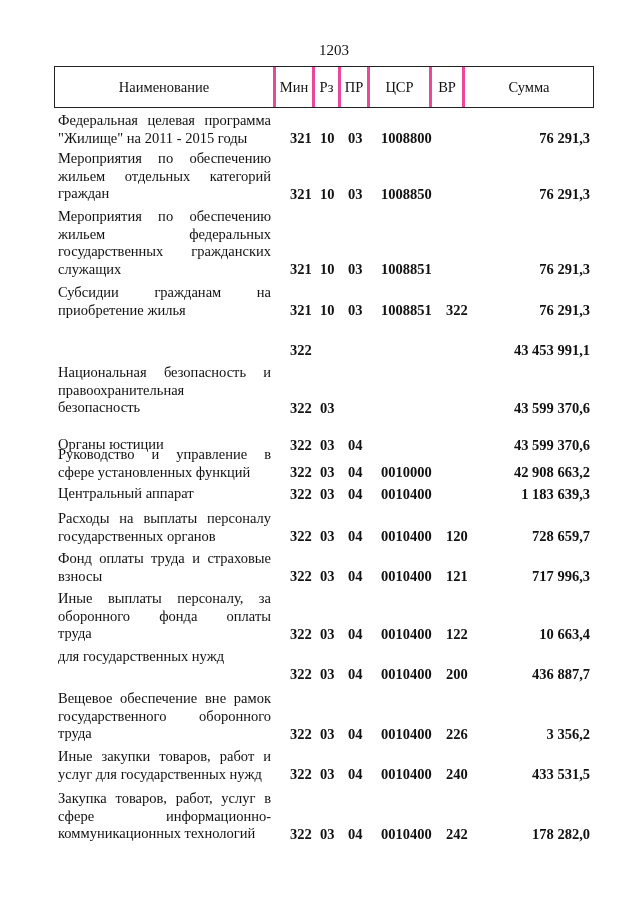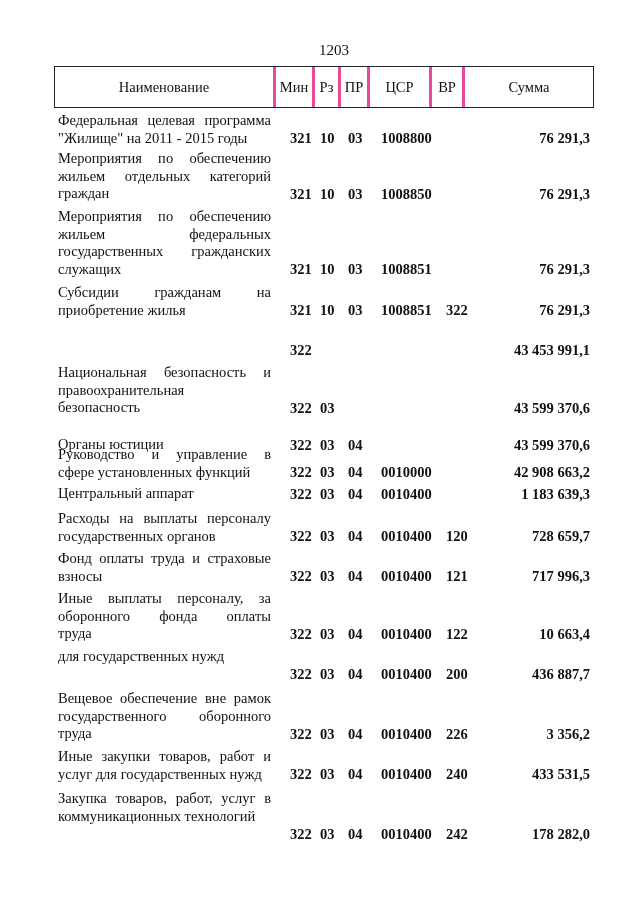--- a/index.html
+++ b/index.html
@@ -243,20 +243,21 @@
         <span class="v-rz">03</span>
         <span class="v-pr">04</span>
         <span class="v-csr">0010400</span>
         <span class="v-vr">240</span>
         <span class="v-sum">433 531,5</span>
       </div>
     </div>
     <div class="row" style="top: 790px; height: 52.5px;">
       <div class="name">
         <span class="ln">Закупка товаров, работ, услуг в</span>
+        <span class="ln">сфере информационно-</span>
         <span class="ln last">коммуникационных технологий</span>
       </div>
       <div class="vals">
         <span class="v-min">322</span>
         <span class="v-rz">03</span>
         <span class="v-pr">04</span>
         <span class="v-csr">0010400</span>
         <span class="v-vr">242</span>
         <span class="v-sum">178 282,0</span>
       </div>

